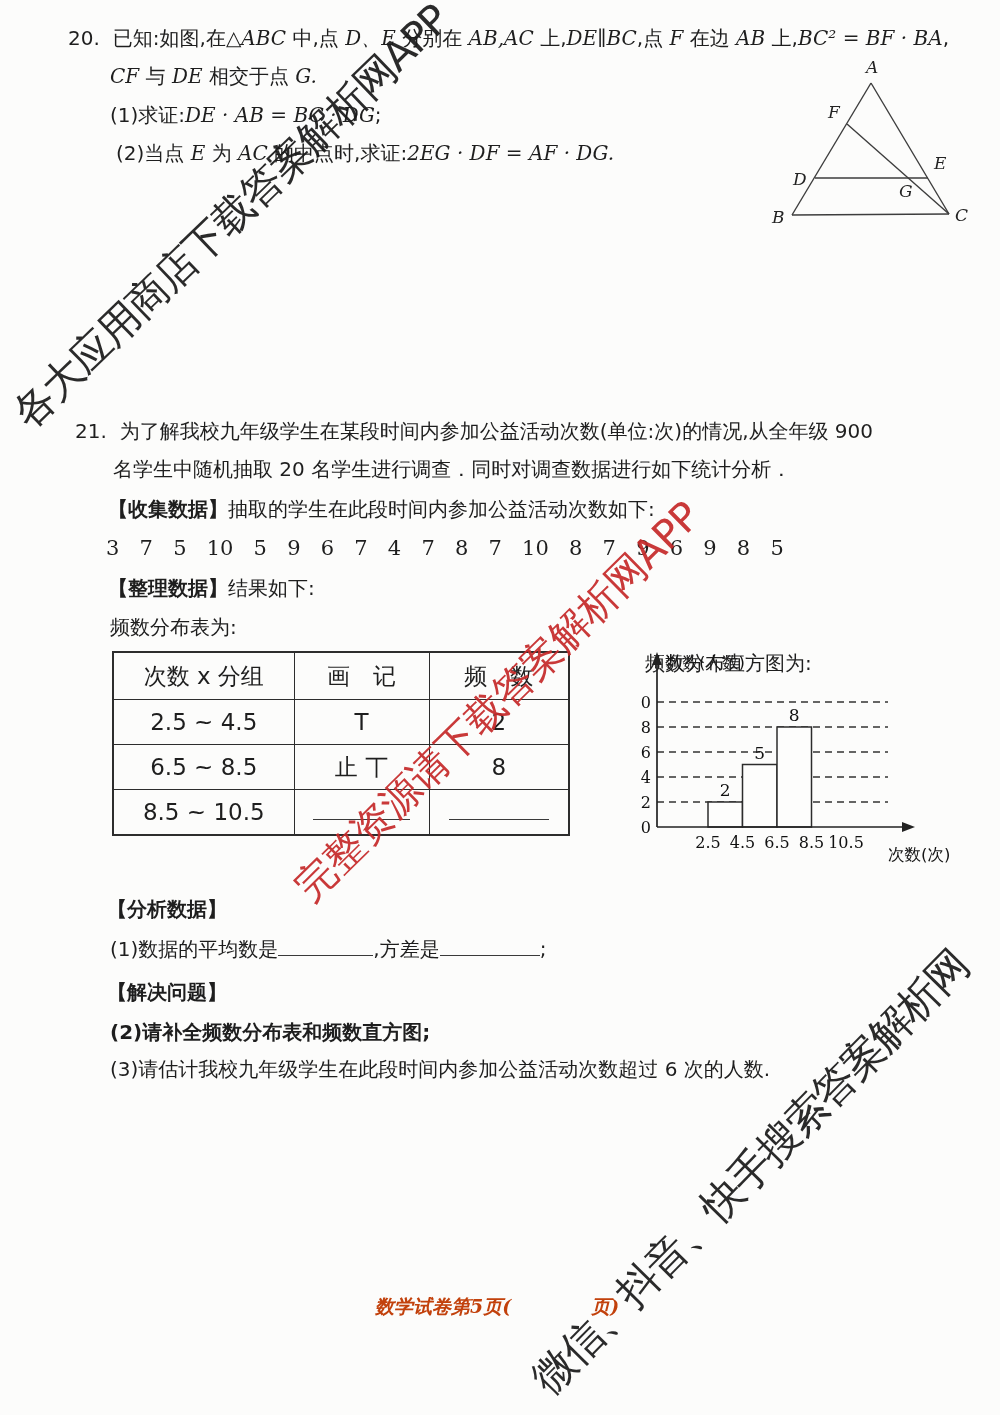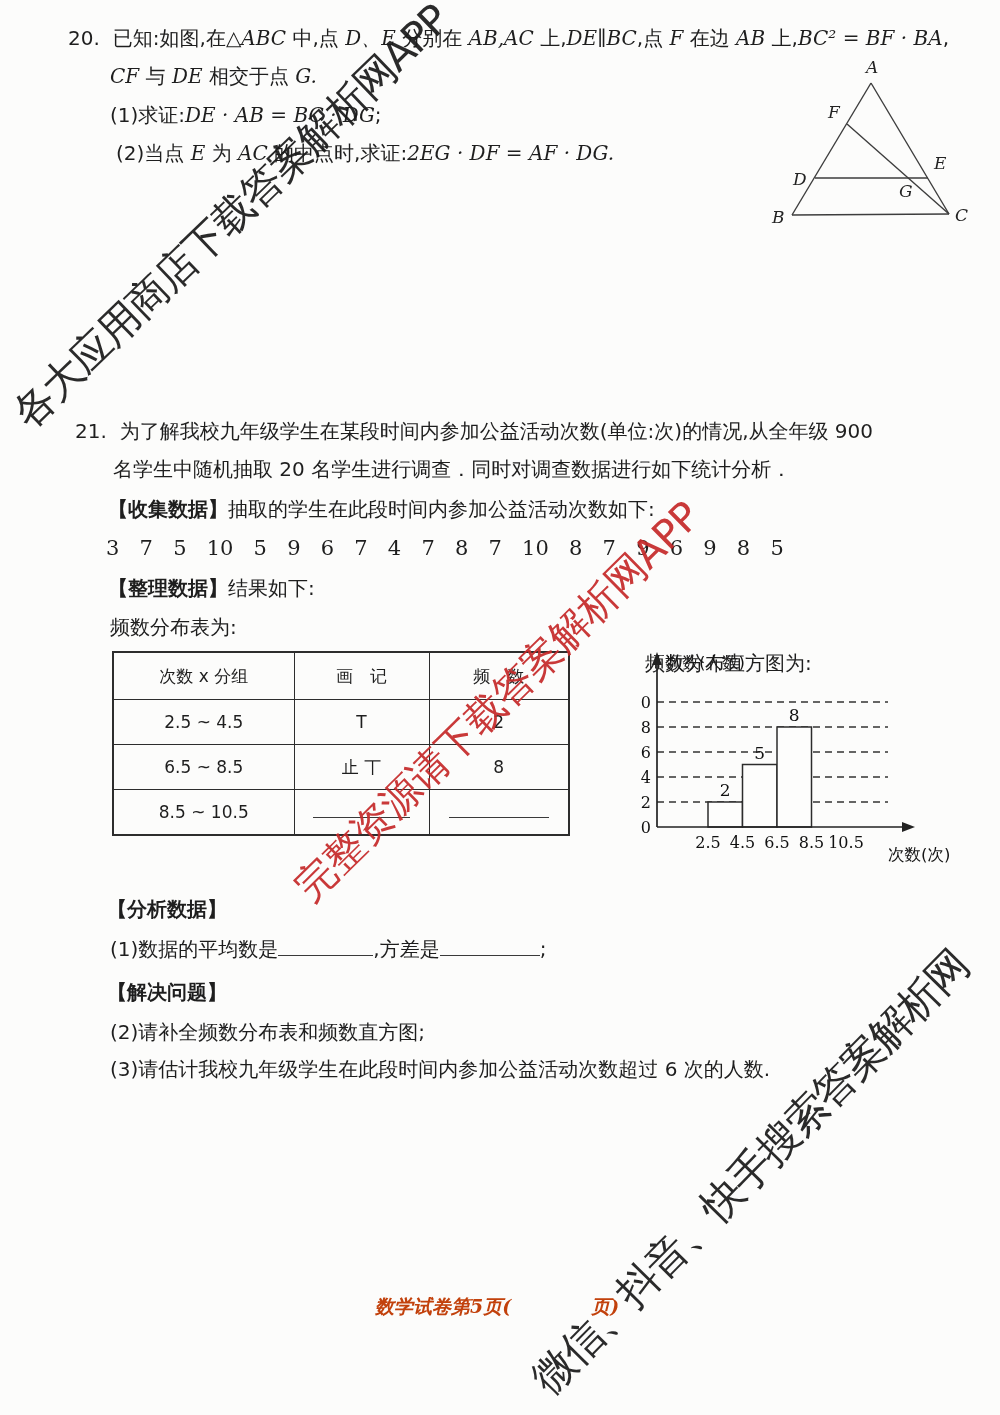--- a/index.html
+++ b/index.html
@@ -14,21 +14,21 @@
   .tag{font-weight:bold;}
   .blank{display:inline-block;width:95px;height:18px;border-bottom:1.7px solid #3a3a3a;}
   
   #datarow{position:absolute;left:106px;top:536px;width:678px;display:flex;
     justify-content:space-between;font-family:"DejaVu Serif","Liberation Serif",serif;
     font-size:21px;}
   
   table.freq{position:absolute;left:112px;top:651px;width:456px;border-collapse:collapse;
     table-layout:fixed;border:2.2px solid #2d2d2d;}
   .freq th,.freq td{border:1.6px solid #2d2d2d;text-align:center;font-weight:normal;
-    font-size:17px;height:44px;padding:0;}
+    font-size:23px;height:44px;padding:0;}
   .freq th{height:46px;}
   .blank-line{display:inline-block;width:72%;height:15px;border-bottom:1.7px solid #3a3a3a;}
   
   svg.tri{position:absolute;left:757px;top:55px;}
   .tri line{stroke:#3d3d3d;stroke-width:1.4;}
   .tri text{font-family:"DejaVu Serif","Liberation Serif",serif;font-style:italic;
     font-size:17px;fill:#232323;}
   
   #hist{position:absolute;left:640px;top:652px;}
   #hist .grid{stroke:#333;stroke-width:1.3;stroke-dasharray:7 5;fill:none;}
@@ -188,21 +188,21 @@
 
 <div class="ln tag" style="left:107px;top:896px;">
   <span>【分析数据】</span>
 </div>
 <div class="ln" style="left:110px;top:936px;text-align:center;">
   <span>(1)数据的平均数是</span><span class="blank"></span><span>,方差是</span><span class="blank" style="width:100px"></span><span>;</span>
 </div>
 <div class="ln tag" style="left:107px;top:979px;">
   <span>【解决问题】</span>
 </div>
-<div class="ln" style="left:110px;top:1019px;">
+<div class="ln" style="left:110px;top:1019px;font-weight:bold;">
   <span>(2)请补全频数分布表和频数直方图;</span>
 </div>
 <div class="ln" style="left:110px;top:1056px;">
   <span>(3)请估计我校九年级学生在此段时间内参加公益活动次数超过 6 次的人数.</span>
 </div>
 
 <div class="wm" id="wm1">各大应用商店下载答案解析网APP</div>
 <div class="wm" id="wm2">完整资源请下载答案解析网APP</div>
 <div class="wm" id="wm3">微信、抖音、快手搜索答案解析网</div>
 

